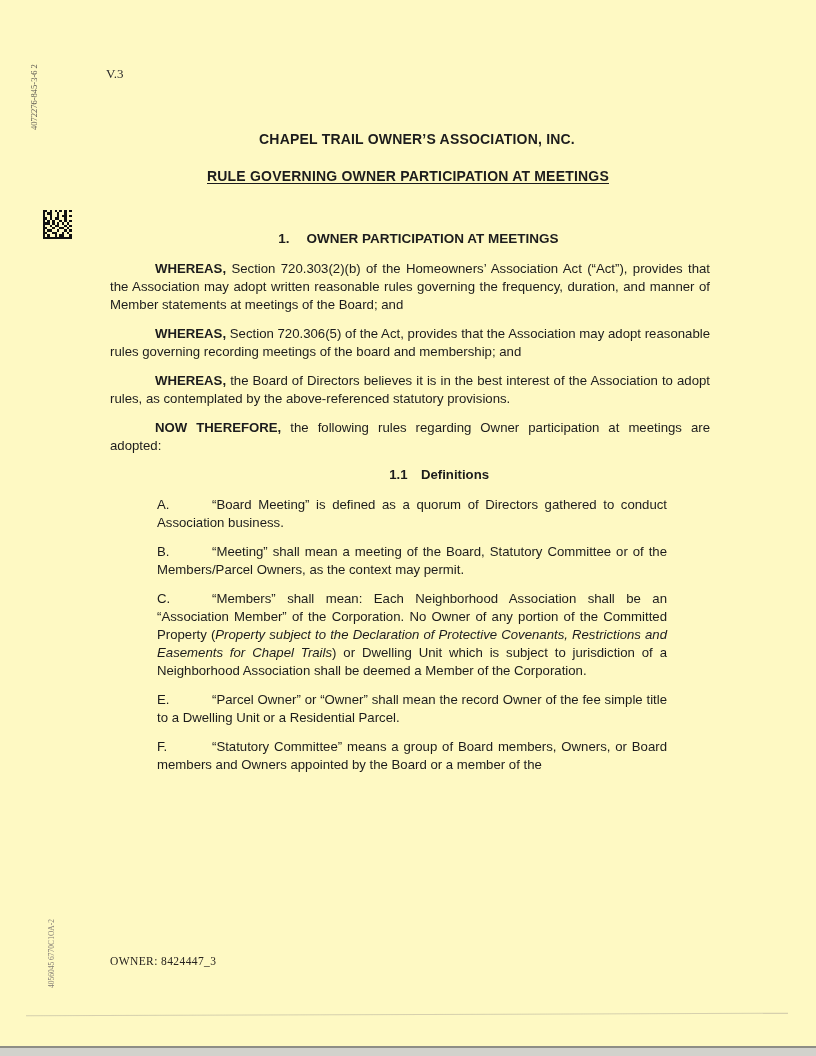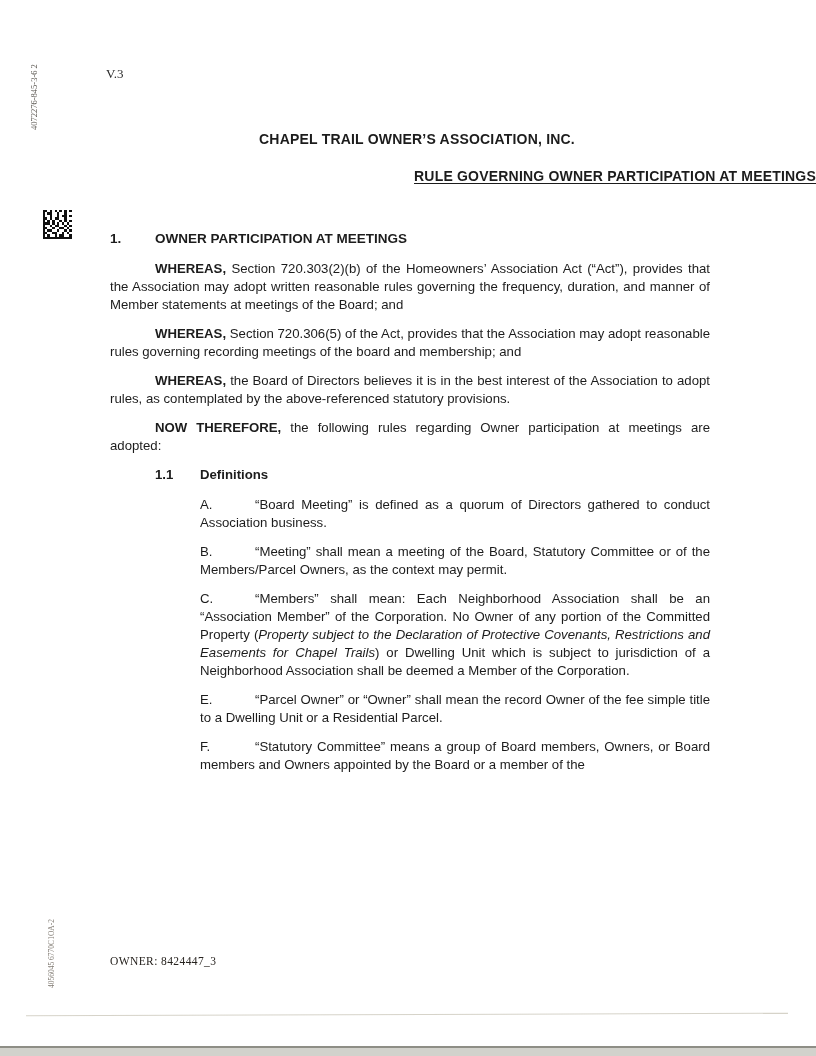--- a/index.html
+++ b/index.html
@@ -1,44 +1,44 @@
 <!DOCTYPE html>
 <html><head>
 <meta charset="utf-8">
 <style>
   html,body{margin:0;padding:0;background:#e9e9e6;}
   .page{
     position:relative;width:816px;height:1056px;margin:0 auto;
-    background:#ffffff;overflow:hidden;
+    background:#fef9c3;overflow:hidden;
     font-family:"Liberation Sans",sans-serif;color:#1c1c1c;
   }
   .version{
     position:absolute;left:106px;top:66px;
     font-family:"Liberation Serif",serif;font-size:13px;color:#2a2a2a;
   }
   .doc-title{
     position:absolute;left:0;top:131px;width:100%;text-align:center;
     font-weight:bold;font-size:14px;letter-spacing:.2px;padding-left:9px;
   }
   .doc-subtitle{
-    position:absolute;left:0;top:168px;width:100%;text-align:right;
+    position:absolute;left:0;top:168px;width:100%;text-align:center;
     font-weight:bold;font-size:14px;letter-spacing:.2px;
   }
   .doc-subtitle span{text-decoration:underline;text-underline-offset:2px;}
   .content{
     position:absolute;left:110px;top:230px;width:600px;
     font-size:13.2px;line-height:18px;
   }
-  .sec-head{margin:0 0 12px 0;font-weight:bold;font-size:13.5px;}
+  .sec-head{margin:0 0 12px 0;font-weight:bold;font-size:13.5px;text-align:center;}
   .sec-num{display:inline-block;width:45px;}
   .para{margin:0 0 11px 0;text-align:justify;text-indent:45px;}
   .lead{font-weight:bold;}
-  .subsec{margin:4px 0 12px 45px;font-weight:bold;}
+  .subsec{margin:4px 0 12px 45px;font-weight:bold;text-align:center;}
   .subsec-num{display:inline-block;width:45px;font-weight:bold;}
-  .defs{margin-left:90px;width:510px;}
+  .defs{margin-left:47px;width:510px;}
   .def{margin:0 0 11px 0;text-align:justify;}
   .def-letter{display:inline-block;width:55px;}
   .footer{
     position:absolute;left:110px;top:955px;
     font-family:"Liberation Serif",serif;font-size:11.5px;
     letter-spacing:.4px;color:#26221e;
   }
   .vcode{
     position:absolute;transform:rotate(-90deg);transform-origin:0 0;
     font-family:"Liberation Serif",serif;white-space:nowrap;

